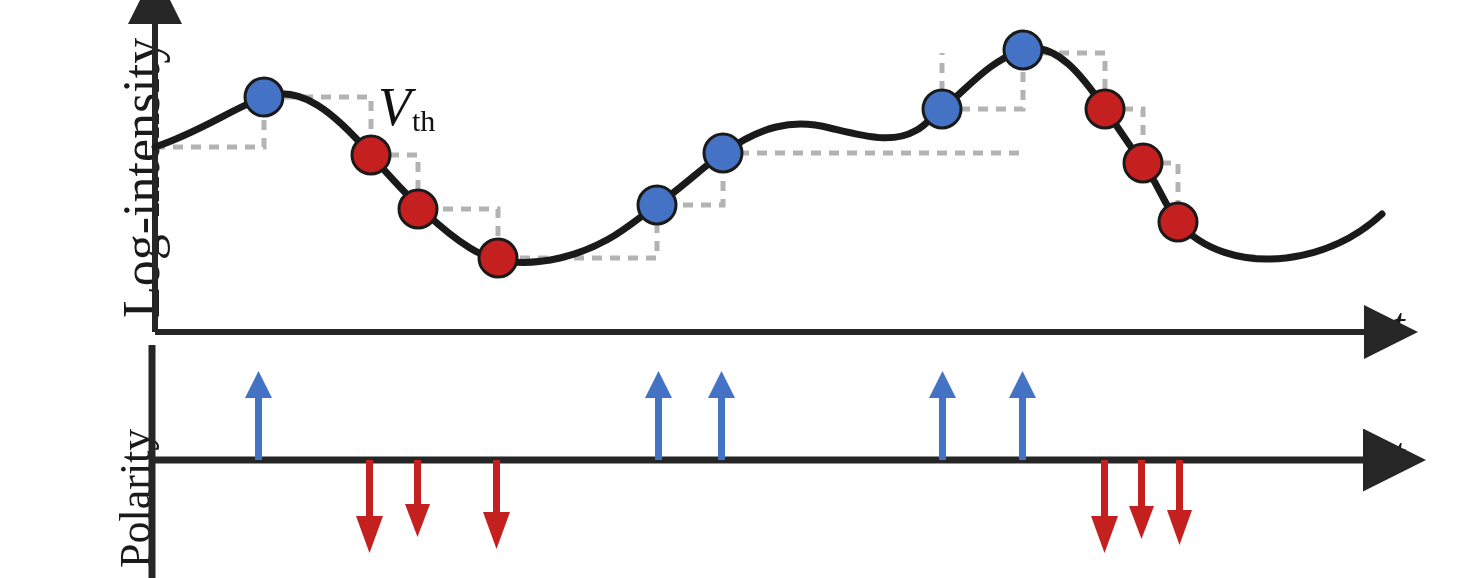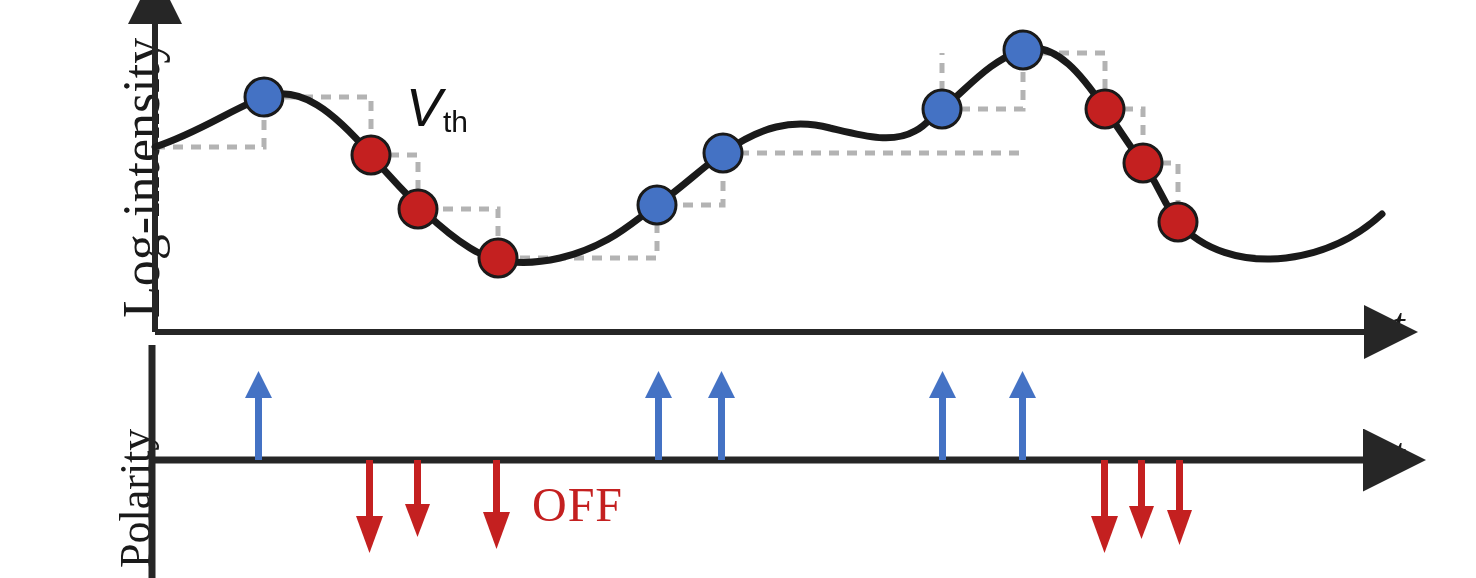--- a/index.html
+++ b/index.html
@@ -25,23 +25,22 @@
   }
   .axis-label-t {
     position: absolute;
     color: #1a1a1a;
     font-style: italic;
     font-family: "Liberation Serif", "DejaVu Serif", serif;
   }
   .vth-label {
     position: absolute;
     color: #111111;
-    font-family: Liberation Sans, sans-serif;
+    font-family: Liberation Serif, serif;
     white-space: nowrap;
-    margin-left: 28px;
   }
   .vth-label .v-italic {
     font-style: italic;
     font-size: 54px;
     line-height: 1;
   }
   .vth-label .th-sub {
     font-style: normal;
     font-size: 30px;
     vertical-align: baseline;
@@ -74,21 +73,20 @@
 
   <div class="axis-label-t" style="left:1392px; top:298px; font-size:46px;">t</div>
 
   <div class="axis-label-t" style="left:1392px; top:428px; font-size:46px;">t</div>
 
   <div class="vth-label" style="left:378px; top:80px;">
     <span class="v-italic">V</span><span class="th-sub">th</span>
   </div>
 
 
-  <div class="polarity-word" style="left:532px; top:477px; font-size:48px; color:#C42020;">OFF</div>
 
   <svg class="overlay" viewBox="0 0 1476 578">
     <defs>
       <marker id="axArrow" markerWidth="9" markerHeight="9" refX="1" refY="4.5" orient="auto">
         <path d="M0,0 L9,4.5 L0,9 z" fill="#262626"></path>
       </marker>
     </defs>
 
     <g>
       <line x1="155" y1="332" x2="1370" y2="332" stroke="#262626" stroke-width="6" marker-end="url(#axArrow)"></line>

